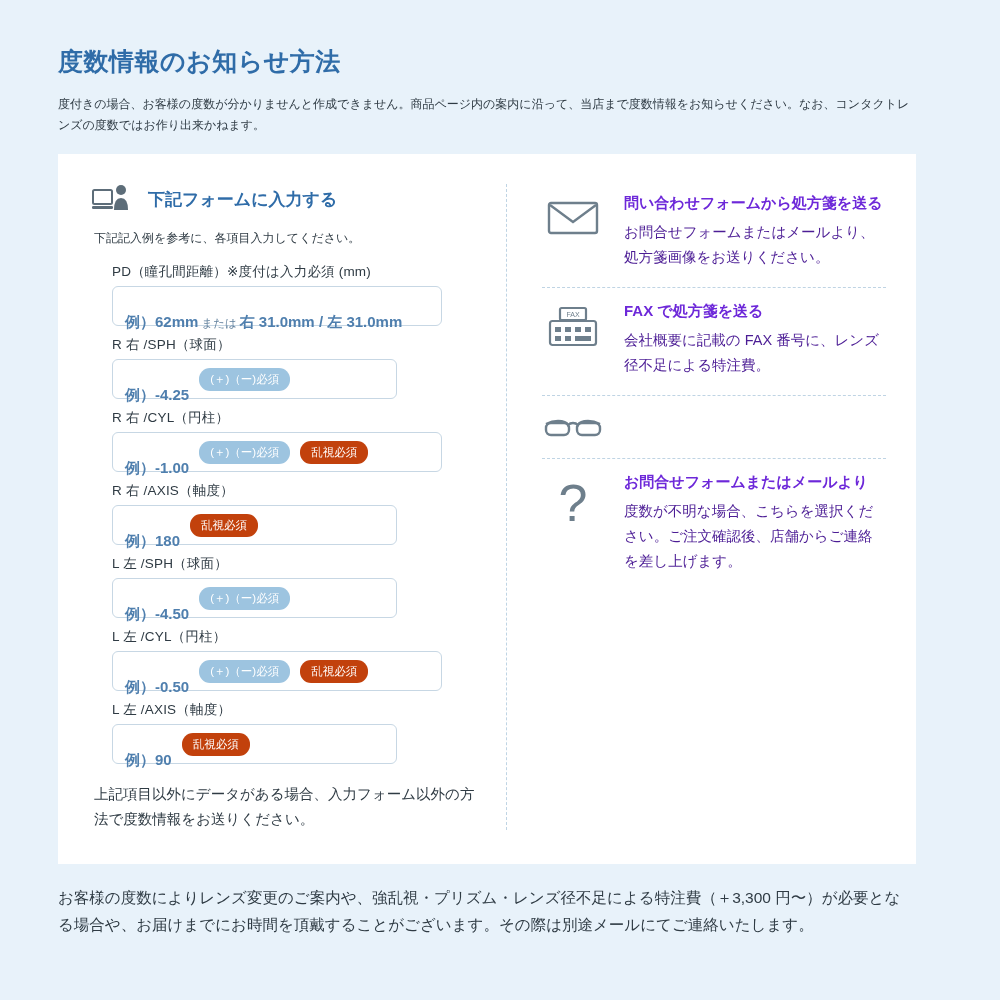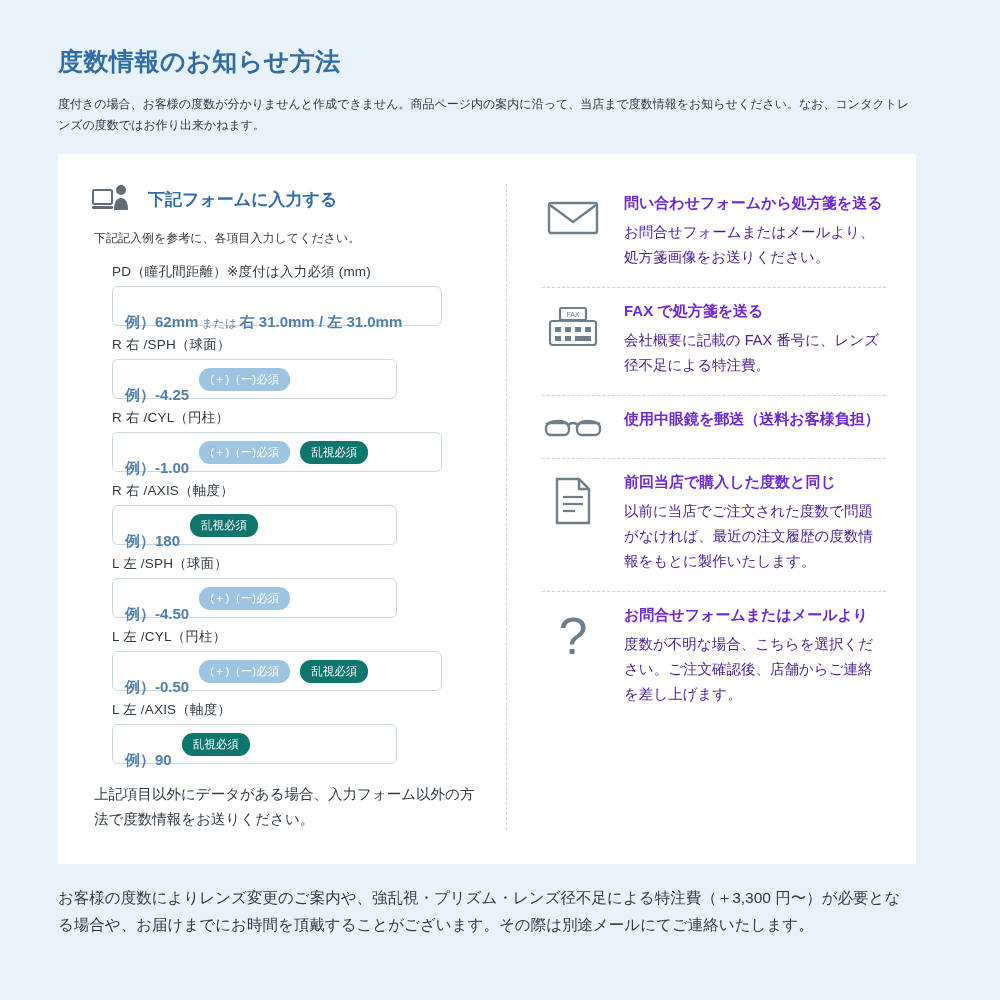--- a/index.html
+++ b/index.html
@@ -102,21 +102,21 @@
   .tag{
     display:inline-block;
     border-radius:11px;
     font-size:11.5px;
     padding:4px 11px;
     margin-left:10px;
     white-space:nowrap;
     color:#ffffff;
   }
   .tag.blue{background:#9dc4e0;color:#ffffff;}
-  .tag.orange{background:#0f766e;color:#ffffff;}
+  .tag.orange{background:#c2410c;color:#ffffff;}
   .foot-note{
     font-size:14.5px;
     line-height:1.7;
     margin:18px 0 0 6px;
   }
   
   .ritem{
     display:flex;
     gap:20px;
     padding:14px 0 16px 0;
@@ -278,39 +278,23 @@
 
       <div class="ritem">
         <div class="ricon">
           <svg width="58" height="28" viewBox="0 0 58 28">
             <path d="M2 10 q6 -3 12 -3 q8 0 10 4 q2 -2 5 -2 q3 0 5 2 q2 -4 10 -4 q6 0 12 3" fill="none" stroke="#6e7f8c" stroke-width="2.4"></path>
             <rect x="2" y="9" width="23" height="12" rx="5" fill="none" stroke="#6e7f8c" stroke-width="2.4"></rect>
             <rect x="33" y="9" width="23" height="12" rx="5" fill="none" stroke="#6e7f8c" stroke-width="2.4"></rect>
           </svg>
         </div>
         <div class="rtext">
-          <div class="rtitle">使用中眼鏡を郵送（送料お客様負担）</div>
-        </div>
-      </div>
-
-      <div class="ritem">
-        <div class="ricon">
-          <svg width="40" height="48" viewBox="0 0 40 48">
-            <path d="M4 2 H26 L36 12 V46 H4 Z" fill="none" stroke="#6e7f8c" stroke-width="2.4"></path>
-            <path d="M26 2 V12 H36" fill="none" stroke="#6e7f8c" stroke-width="2.4"></path>
-            <line x1="10" y1="20" x2="30" y2="20" stroke="#6e7f8c" stroke-width="2.2"></line>
-            <line x1="10" y1="27" x2="30" y2="27" stroke="#6e7f8c" stroke-width="2.2"></line>
-            <line x1="10" y1="34" x2="22" y2="34" stroke="#6e7f8c" stroke-width="2.2"></line>
-          </svg>
-        </div>
-        <div class="rtext">
-          <div class="rtitle">前回当店で購入した度数と同じ</div>
-          <div class="rbody">以前に当店でご注文された度数で問題がなければ、最近の注文履歴の度数情報をもとに製作いたします。</div>
-        </div>
-      </div>
+        </div>
+      </div>
+
 
       <div class="ritem">
         <div class="ricon">
           <svg width="40" height="52" viewBox="0 0 40 52">
             <text x="20" y="44" font-size="52" fill="#6e7f8c" text-anchor="middle" font-family="Liberation Sans, sans-serif">?</text>
           </svg>
         </div>
         <div class="rtext">
           <div class="rtitle">お問合せフォームまたはメールより</div>
           <div class="rbody">度数が不明な場合、こちらを選択ください。ご注文確認後、店舗からご連絡を差し上げます。</div>

